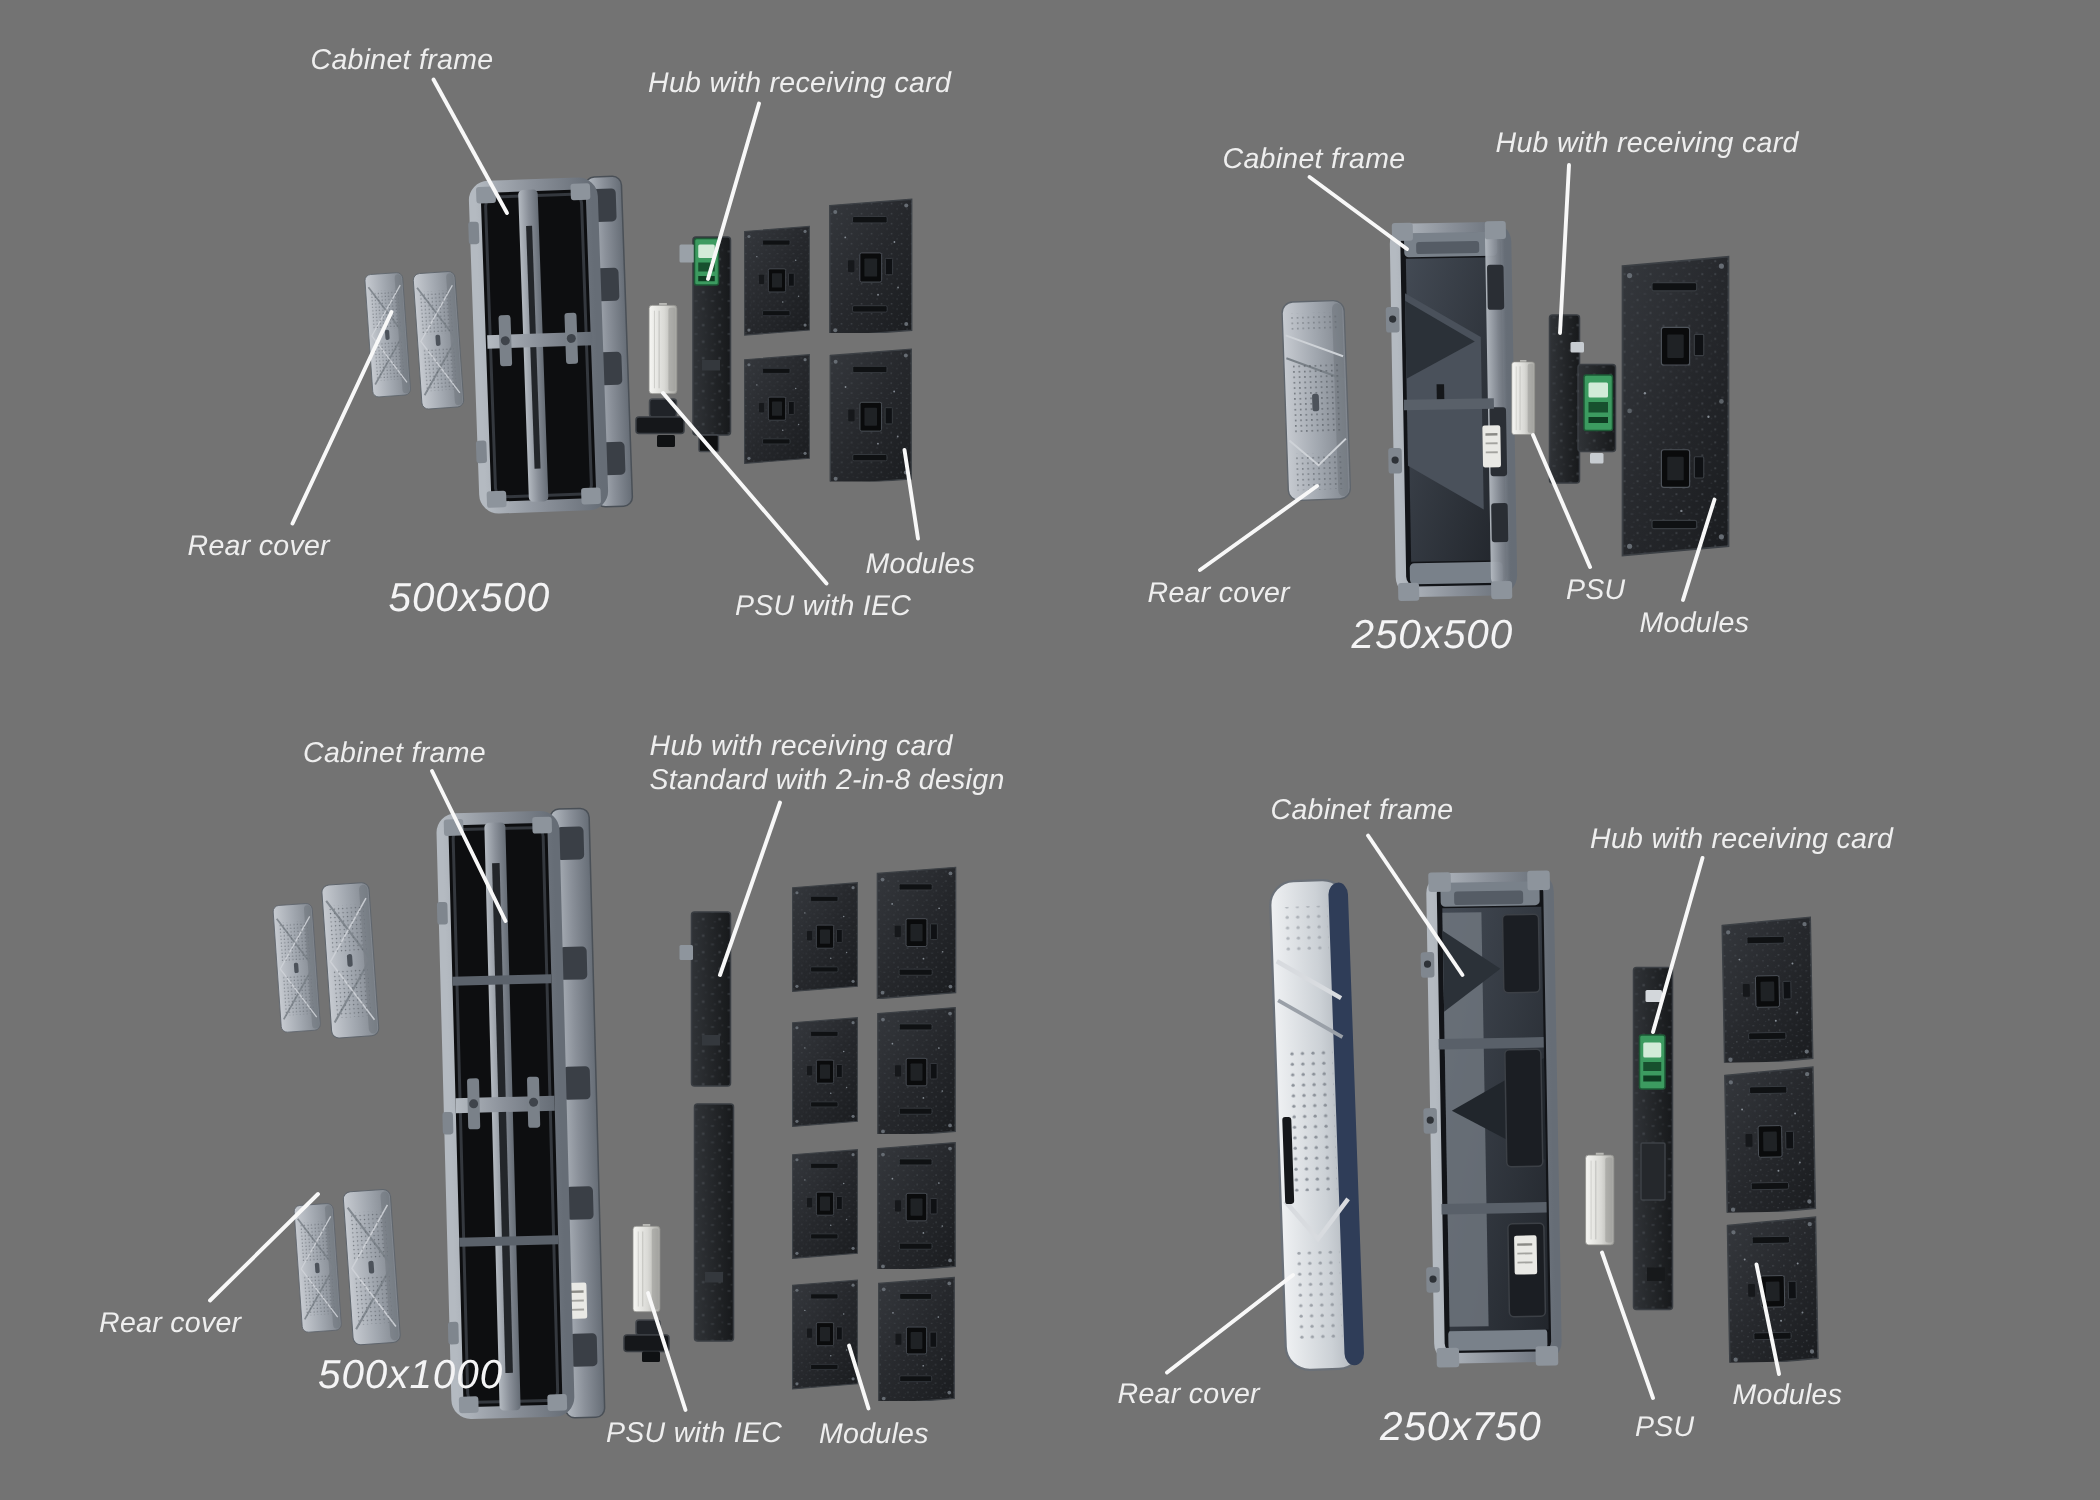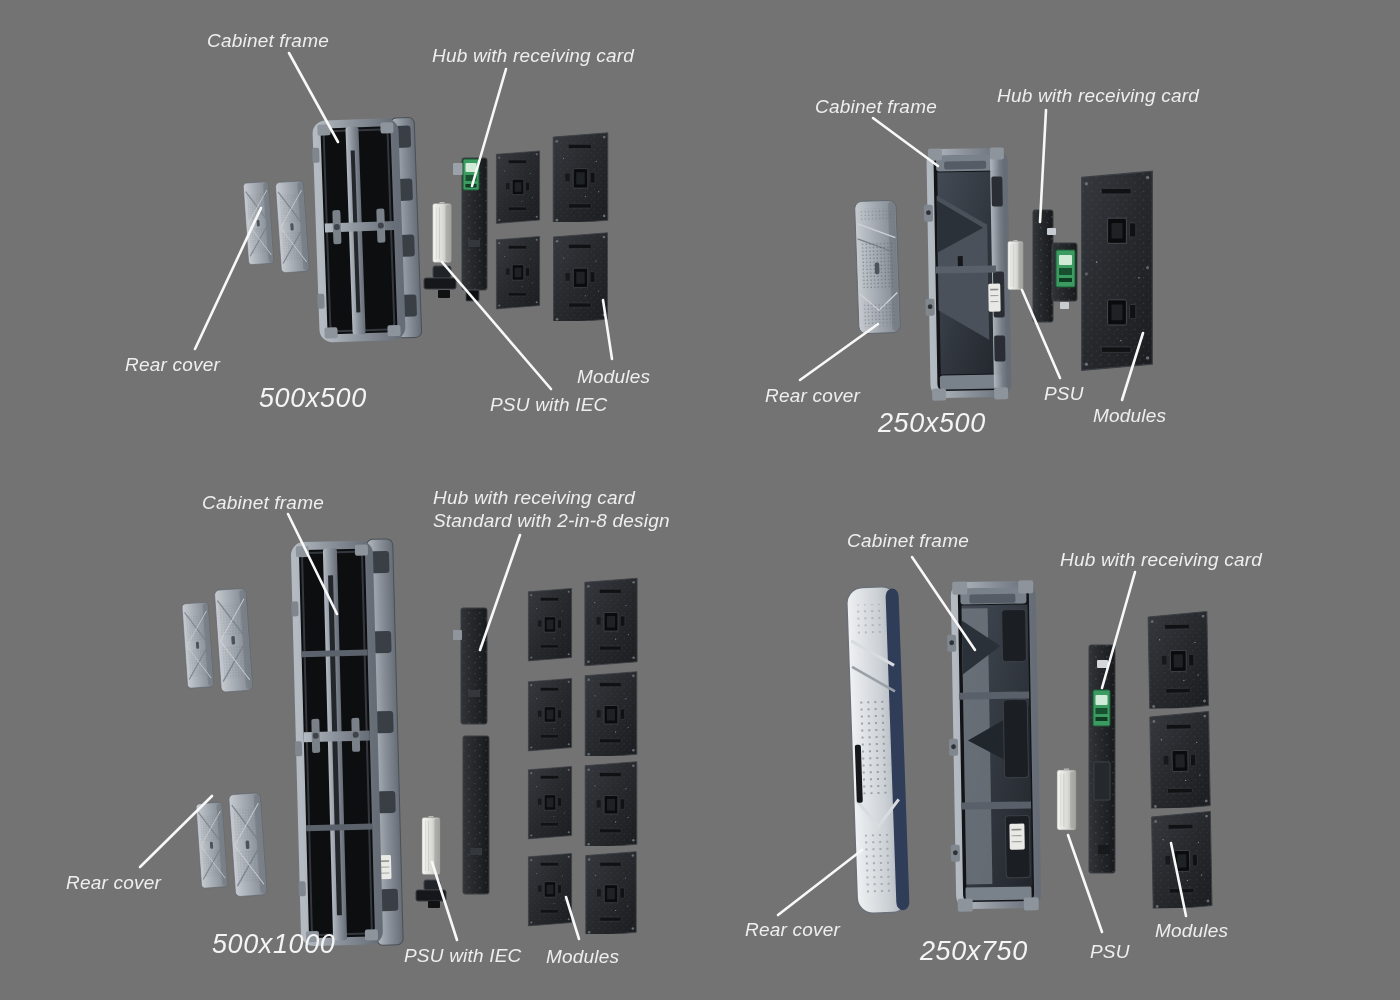--- a/index.html
+++ b/index.html
@@ -406,31 +406,31 @@
   <div class="lbl" style="left:207px;top:29px">Cabinet frame</div>
   <div class="lbl" style="left:432px;top:44px">Hub with receiving card</div>
   <div class="lbl" style="left:125px;top:353px">Rear cover</div>
   <div class="lbl-size" style="left:259px;top:384px">500x500</div>
   <div class="lbl" style="left:490px;top:393px">PSU with IEC</div>
   <div class="lbl" style="left:577px;top:365px">Modules</div>
 
   <div class="lbl" style="left:815px;top:95px">Cabinet frame</div>
   <div class="lbl" style="left:997px;top:84px">Hub with receiving card</div>
   <div class="lbl" style="left:765px;top:384px">Rear cover</div>
-  <div class="lbl-size" style="left:878px;top:409px">250x500</div>
+  <div class="lbl-size" style="left:901px;top:409px">250x500</div>
   <div class="lbl" style="left:1044px;top:382px">PSU</div>
   <div class="lbl" style="left:1093px;top:404px">Modules</div>
 
   <div class="lbl" style="left:202px;top:491px">Cabinet frame</div>
   <div class="lbl" style="left:433px;top:486px">
     <span>Hub with receiving card</span>
     <span>Standard with 2-in-8 design</span>
   </div>
   <div class="lbl" style="left:66px;top:871px">Rear cover</div>
-  <div class="lbl-size" style="left:212px;top:930px">500x1000</div>
+  <div class="lbl-size" style="left:212px;top:902px">500x1000</div>
   <div class="lbl" style="left:404px;top:944px">PSU with IEC</div>
   <div class="lbl" style="left:546px;top:945px">Modules</div>
 
   <div class="lbl" style="left:847px;top:529px">Cabinet frame</div>
   <div class="lbl" style="left:1060px;top:548px">Hub with receiving card</div>
   <div class="lbl" style="left:745px;top:918px">Rear cover</div>
   <div class="lbl-size" style="left:920px;top:937px">250x750</div>
   <div class="lbl" style="left:1090px;top:940px">PSU</div>
   <div class="lbl" style="left:1155px;top:919px">Modules</div>
 

